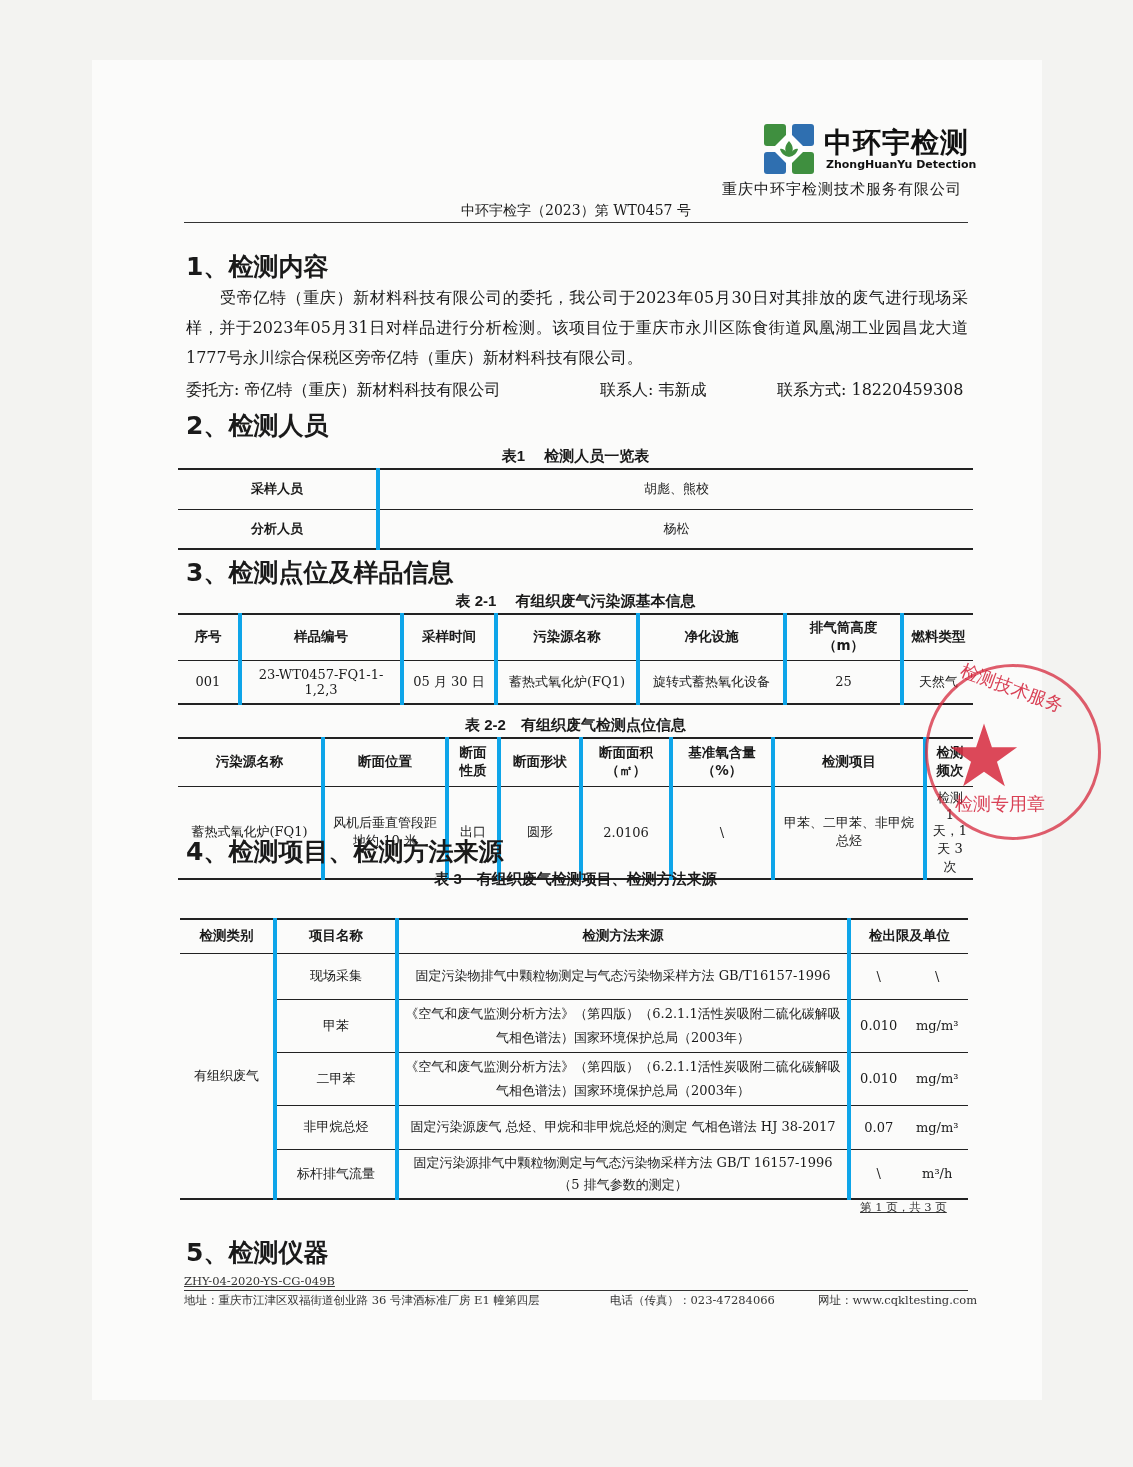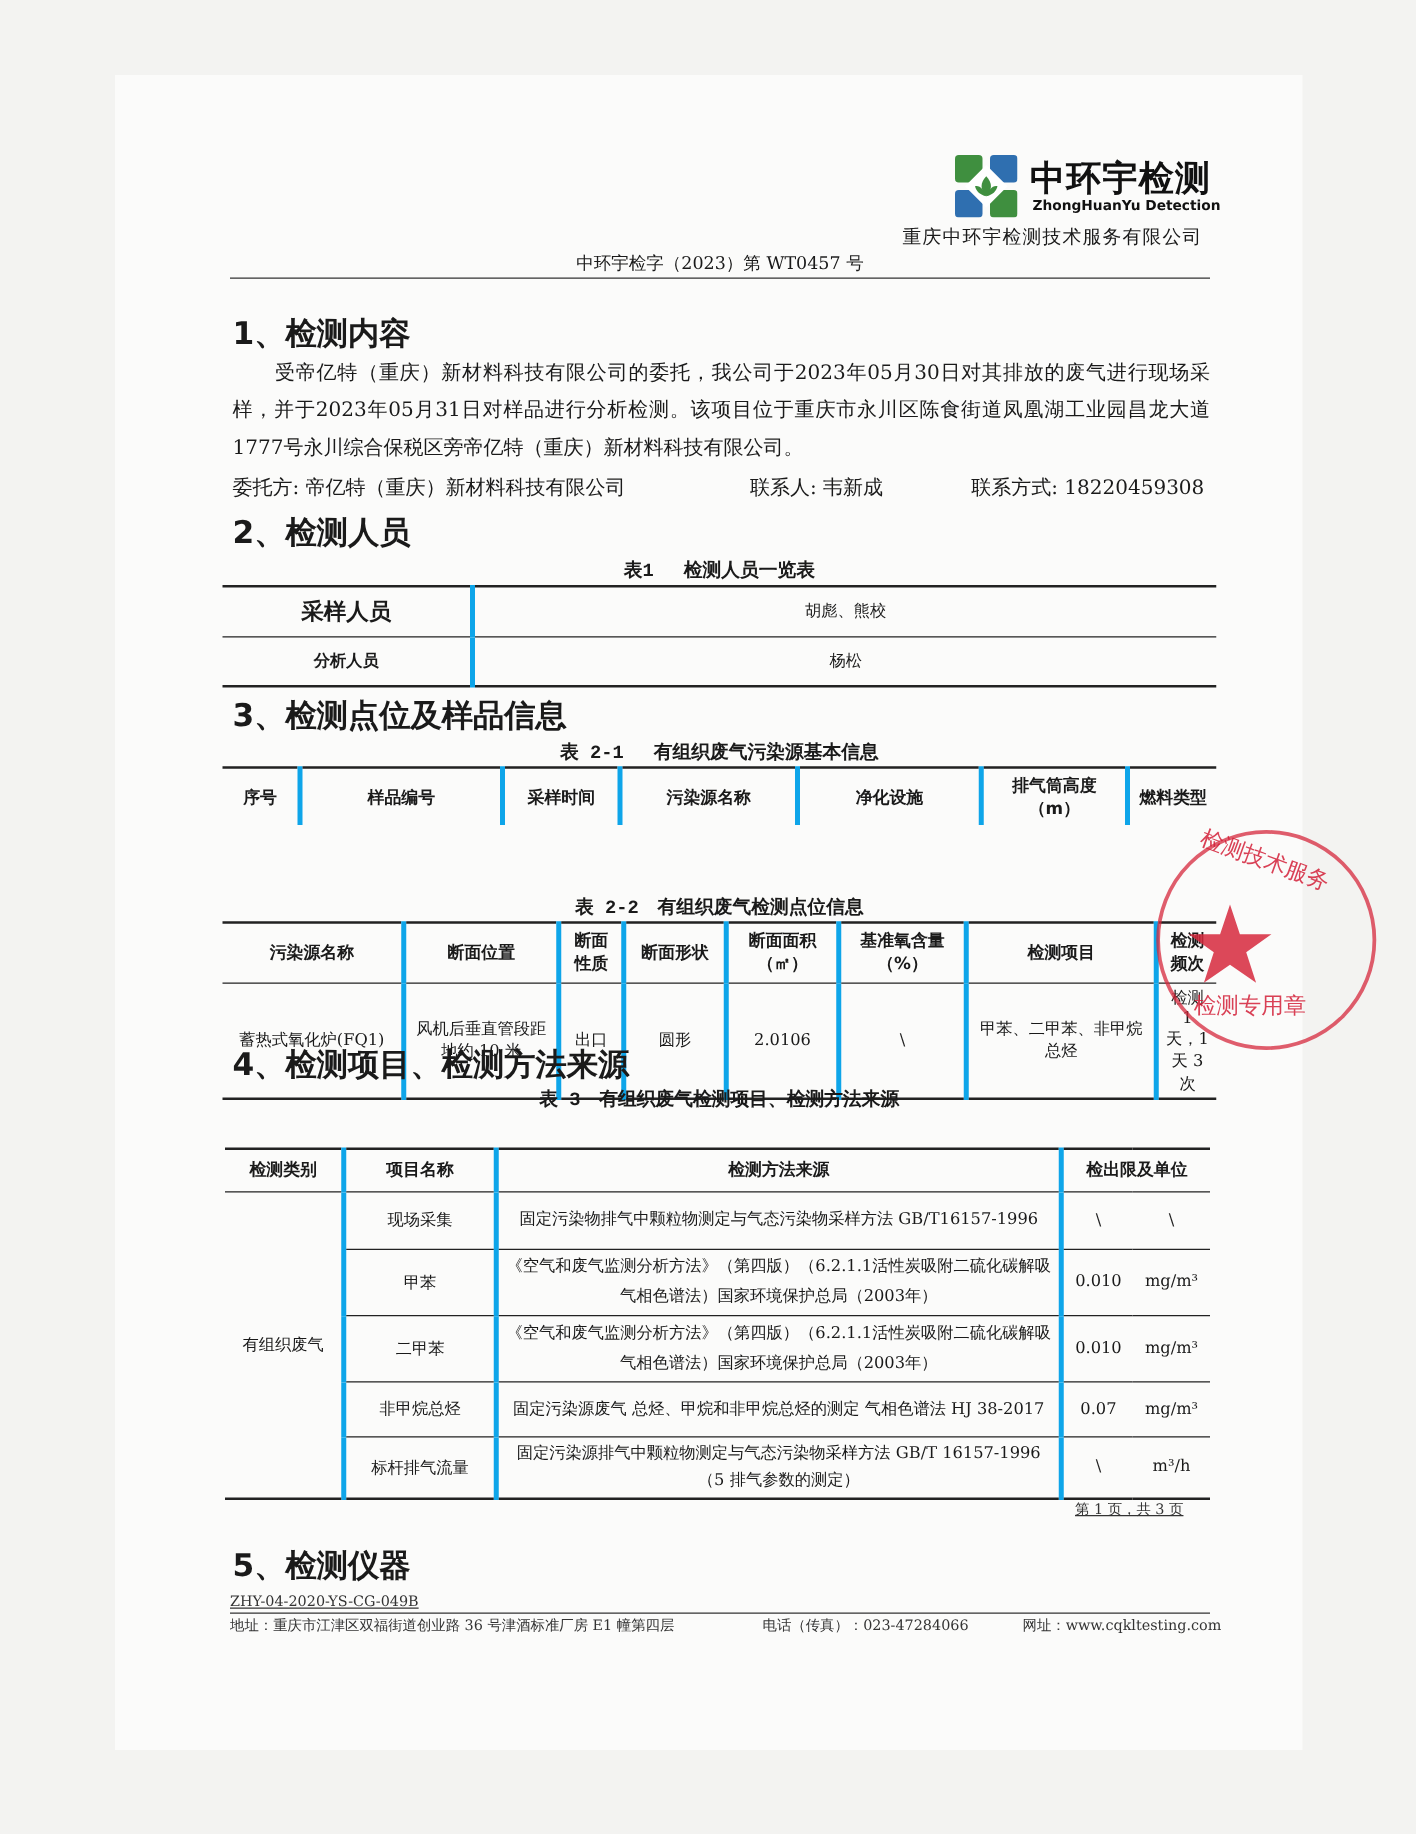--- a/index.html
+++ b/index.html
@@ -17,21 +17,21 @@
   
   .logo-box { position:absolute; left:764px; top:124px; width:50px; height:50px; }
   .logo-title { position:absolute; left:824px; top:124px; font-family:"DejaVu Sans",sans-serif; font-weight:bold; font-size:28px; color:#111; letter-spacing:1px; }
   .logo-sub { position:absolute; left:826px; top:158px; font-family:"DejaVu Sans",sans-serif; font-size:11px; font-weight:bold; color:#111; }
   .company { position:absolute; left:722px; top:180px; font-size:15px; letter-spacing:1px; }
   .hdr-line { position:absolute; left:184px; top:222px; width:784px; border-top:1.5px solid #333; }
   .doc-no { position:absolute; left:184px; top:202px; width:784px; text-align:center; font-size:14px; }
   .h1 { position:absolute; left:186px; font-family:"DejaVu Sans",sans-serif; font-weight:bold; font-size:25px; }
   .para { position:absolute; left:186px; width:782px; font-size:16px; line-height:30px; text-align:justify; }
   .indent { text-indent:34px; }
-  .caption { position:absolute; font-family:Liberation Mono, monospace; font-weight:bold; font-size:15px; text-align:center; }
+  .caption { position:absolute; font-family:Liberation Sans, sans-serif; font-weight:bold; font-size:15px; text-align:center; }
   table { border-collapse:collapse; position:absolute; font-size:13px; }
   td, th { text-align:center; vertical-align:middle; padding:2px 4px; }
   th { font-family:"DejaVu Sans",sans-serif; font-weight:bold; font-size:13.5px; }
   .t-top { border-top:2px solid #222; }
   .t-bot { border-bottom:2px solid #222; }
   .vl { border-left:4px solid #0ea5e9; }
   .hl { border-top:1.5px solid #222; }
   
   .stamp { position:absolute; left:925px; top:664px; width:170px; height:170px; border:3px solid rgba(214,40,60,0.75); border-radius:50%; pointer-events:none; }
   .stamp-text { position:absolute; color:rgba(210,30,55,0.85); font-family:"DejaVu Sans",sans-serif; font-size:18px; }
@@ -62,21 +62,21 @@
 <div class="para indent" style="top:283px;">受帝亿特（重庆）新材料科技有限公司的委托，我公司于2023年05月30日对其排放的废气进行现场采样，并于2023年05月31日对样品进行分析检测。该项目位于重庆市永川区陈食街道凤凰湖工业园昌龙大道1777号永川综合保税区旁帝亿特（重庆）新材料科技有限公司。</div>
 <div class="abs" style="left:186px; top:380px; font-size:16px;">委托方: 帝亿特（重庆）新材料科技有限公司</div>
 <div class="abs" style="left:600px; top:380px; font-size:16px;">联系人: 韦新成</div>
 <div class="abs" style="left:777px; top:380px; font-size:16px;">联系方式: 18220459308</div>
 
 <div class="h1" style="top:409px;">2、检测人员</div>
 <div class="caption" style="left:178px; top:447px; width:795px;">表1　 检测人员一览表</div>
 <table style="left:178px; top:468px; width:795px;">
   <tbody>
       <tr class="t-top" style="height:40px;">
-    <th style="width:190px; font-size:18px;text-align:center;">采样人员</th>
+    <th style="width:190px; font-size:13px;text-align:center;">采样人员</th>
     <td class="vl">胡彪、熊校</td>
   </tr>
   <tr class="hl t-bot" style="height:40px;">
     <th style="font-size:13px;">分析人员</th>
     <td class="vl">杨松</td>
   </tr>
 </tbody>
   </table>
 
 <div class="h1" style="top:556px;">3、检测点位及样品信息</div>
@@ -84,20 +84,29 @@
 <table style="left:178px; top:613px; width:795px;">
   <tbody>
       <tr class="t-top" style="height:46px;">
     <th style="width:52px;">序号</th>
     <th class="vl" style="width:150px;">样品编号</th>
     <th class="vl" style="width:82px;">采样时间</th>
     <th class="vl" style="width:130px;">污染源名称</th>
     <th class="vl" style="width:135px;">净化设施</th>
     <th class="vl" style="width:105px;">排气筒高度（m）</th>
     <th class="vl">燃料类型</th>
+  </tr>
+  <tr class="hl t-bot" style="height:44px;">
+    <td>001</td>
+    <td class="vl">23-WT0457-FQ1-1-1,2,3</td>
+    <td class="vl">05 月 30 日</td>
+    <td class="vl">蓄热式氧化炉(FQ1)</td>
+    <td class="vl">旋转式蓄热氧化设备</td>
+    <td class="vl">25</td>
+    <td class="vl">天然气</td>
   </tr>
 </tbody>
   </table>
 
 <div class="caption" style="left:178px; top:716px; width:795px;">表 2-2　有组织废气检测点位信息</div>
 <table style="left:178px; top:737px; width:795px;">
   <tbody>
       <tr class="t-top" style="height:48px;">
     <th style="width:135px;">污染源名称</th>
     <th class="vl" style="width:112px;">断面位置</th>

